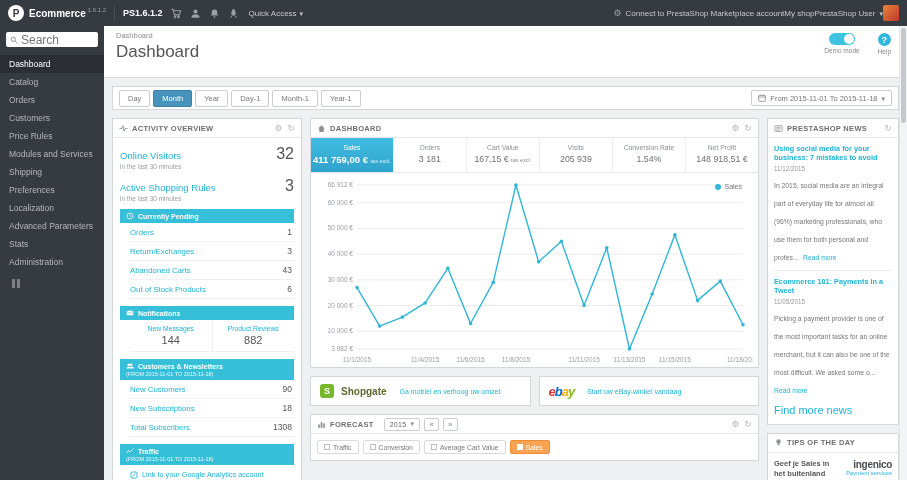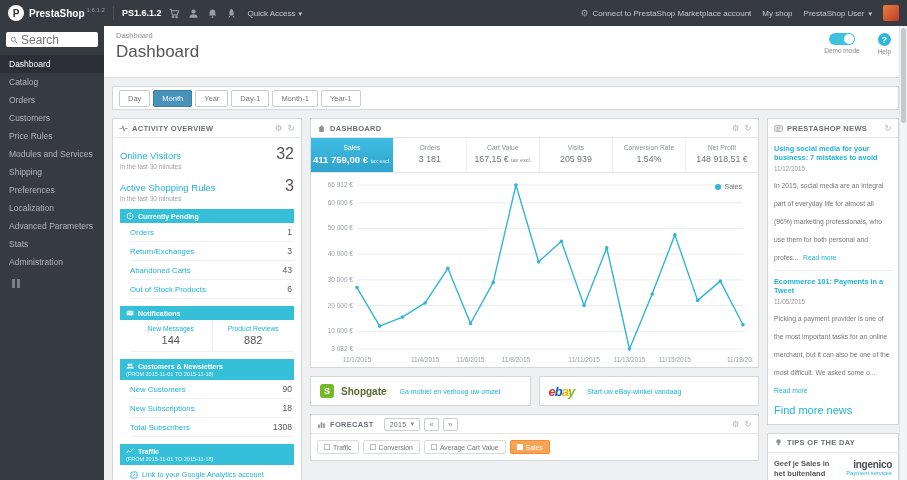--- a/index.html
+++ b/index.html
@@ -12,21 +12,21 @@
   .logo { width:16px; height:16px; border-radius:50%; background:#fff; color:#363a41; font-size:10px; font-weight:bold; display:flex; align-items:center; justify-content:center; margin-right:5px; flex:none; }
   .logo::after { content:"P"; }
   .brand { color:#fff; font-size:10px; font-weight:bold; }
   .brand-ver { color:#9aa0a6; font-size:6px; margin:-6px 0 0 2px; }
   .tsep { width:1px; height:14px; background:#4a4e55; margin:0 8px; }
   .shop-ver { color:#fff; font-size:9px; font-weight:bold; }
   .tico { color:#9aa0a6; margin-left:8px; display:flex; align-items:center; cursor:pointer; }
   .tico svg { width:11px; height:11px; fill:currentColor; stroke:currentColor; }
   .qa { color:#c6c9cc; font-size:8px; margin-left:10px; display:flex; align-items:center; gap:3px; cursor:pointer; }
   .caret::after { content:"▾"; font-size:7px; color:inherit; }
-  .topbar-right { margin-left:auto; display:flex; align-items:center; gap:11px; }
+  .topbar-right { margin-left:auto; display:flex; align-items:center; }
   .tlink { color:#c6c9cc; font-size:8px; display:flex; align-items:center; gap:4px; cursor:pointer; }
   .tlink .gear-glyph::after { content:"⚙"; font-size:9px; color:#9aa0a6; }
   .avatar { width:16px; height:16px; background:linear-gradient(135deg,#e8833a,#c0392b); border-radius:2px; flex:none; }
 
   
   .sidebar { position:absolute; top:26px; left:0; width:104px; bottom:0; background:#363a41; z-index:10; }
   .search { margin:6px 6px 8px; height:15px; background:#fff; border-radius:2px; display:flex; align-items:center; padding:0 4px; gap:3px; }
   .search svg { width:8px; height:8px; stroke:#8a8d91; fill:none; flex:none; }
   .search input { border:0; outline:0; width:100%; font-size:12px; color:#555; font-family:"Liberation Sans",sans-serif; background:transparent; }
   .menu a { display:block; padding:4px 9px; font-size:8.5px; color:#b4b7ba; cursor:pointer; }
@@ -145,21 +145,21 @@
 
   
   .vscroll { position:absolute; top:26px; right:0; width:8px; bottom:0; background:#f3f4f5; border-left:1px solid #e3e4e6; z-index:30; }
   .vscroll .thumb { position:absolute; top:2px; left:1px; width:5px; height:95px; background:#c4c7cb; border-radius:3px; }
 </style>
 </head>
 <body>
 
 <div class="topbar">
   <span class="logo"></span>
-  <span class="brand">PrestaShop</span>
+  <span class="brand">Ecommerce</span>
   <span class="brand-ver">1.6.1.2</span>
   <span class="tsep"></span>
   <span class="shop-ver">PS1.6.1.2</span>
   <span class="tico">
       <svg viewBox="0 0 16 16">
         <path d="M1 2h2l2 8h7l2-6H4" fill="none" stroke-width="1.5"></path>
         <circle cx="6" cy="13" r="1.4"></circle>
         <circle cx="11" cy="13" r="1.4"></circle>
       </svg>
     </span>
@@ -247,20 +247,28 @@
 
   <div class="content">
 
     <div class="toolbar">
       <button class="range-btn">Day</button>
       <button class="range-btn active">Month</button>
       <button class="range-btn">Year</button>
       <button class="range-btn">Day-1</button>
       <button class="range-btn">Month-1</button>
       <button class="range-btn">Year-1</button>
+      <div class="date-picker">
+        <svg viewBox="0 0 12 12">
+            <rect x="1" y="2" width="10" height="9" rx="1" stroke-width="1.2"></rect>
+            <path d="M1 4.5h10M3.5 1v2M8.5 1v2" stroke-width="1.2"></path>
+          </svg>
+        <span>From 2015-11-01 To 2015-11-18</span>
+        <span class="caret dark"></span>
+      </div>
     </div>
 
     <div class="cols">
 
       <div class="col-left">
         <div class="panel">
           <div class="panel-head">
             <svg class="p-ico" viewBox="0 0 16 16">
                 <polyline points="1,8 5,8 7,3 9,13 11,8 15,8" fill="none" stroke-width="1.6"></polyline>
               </svg>

